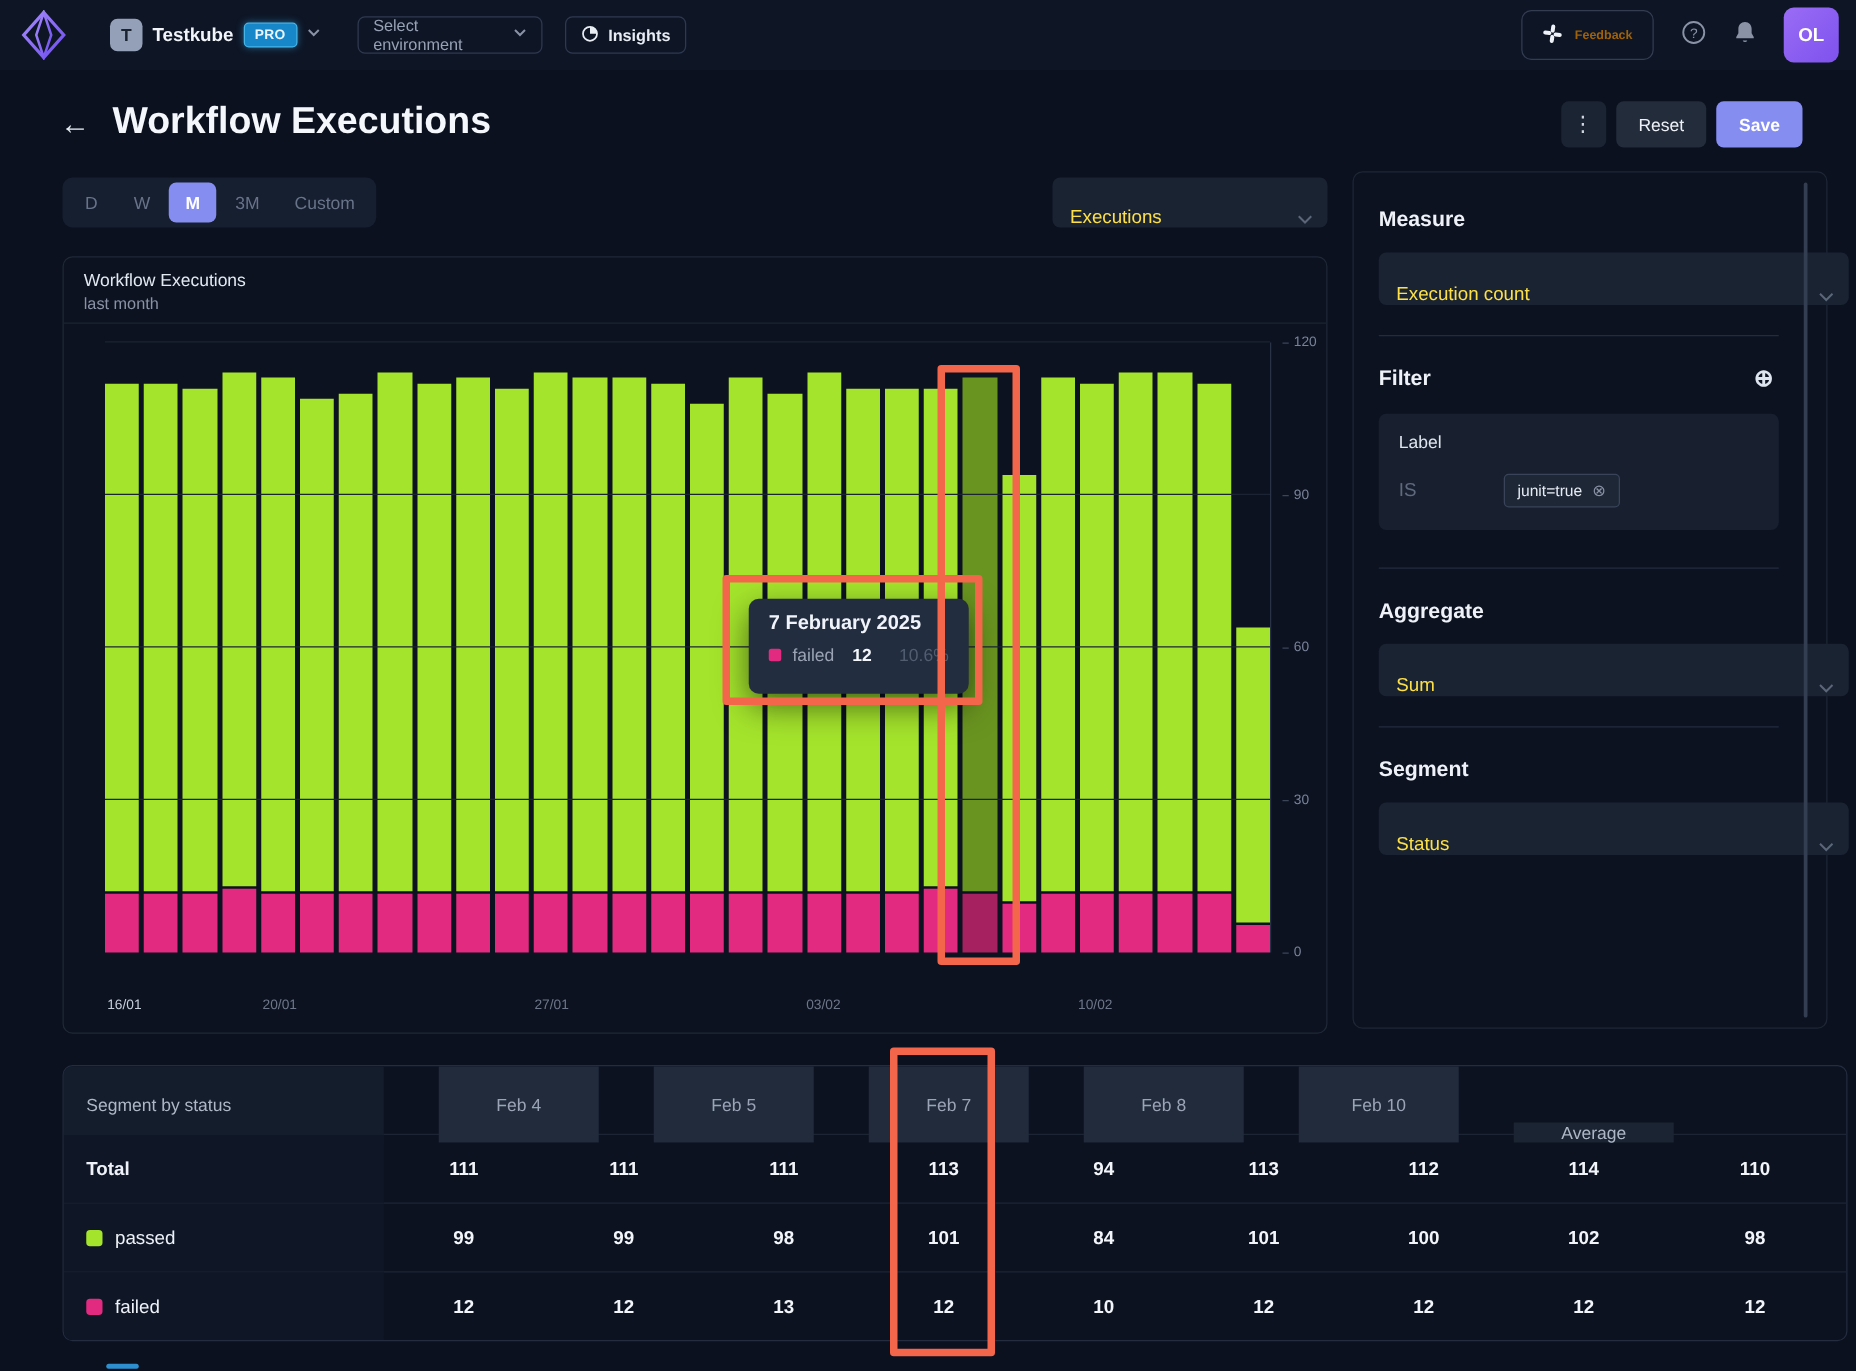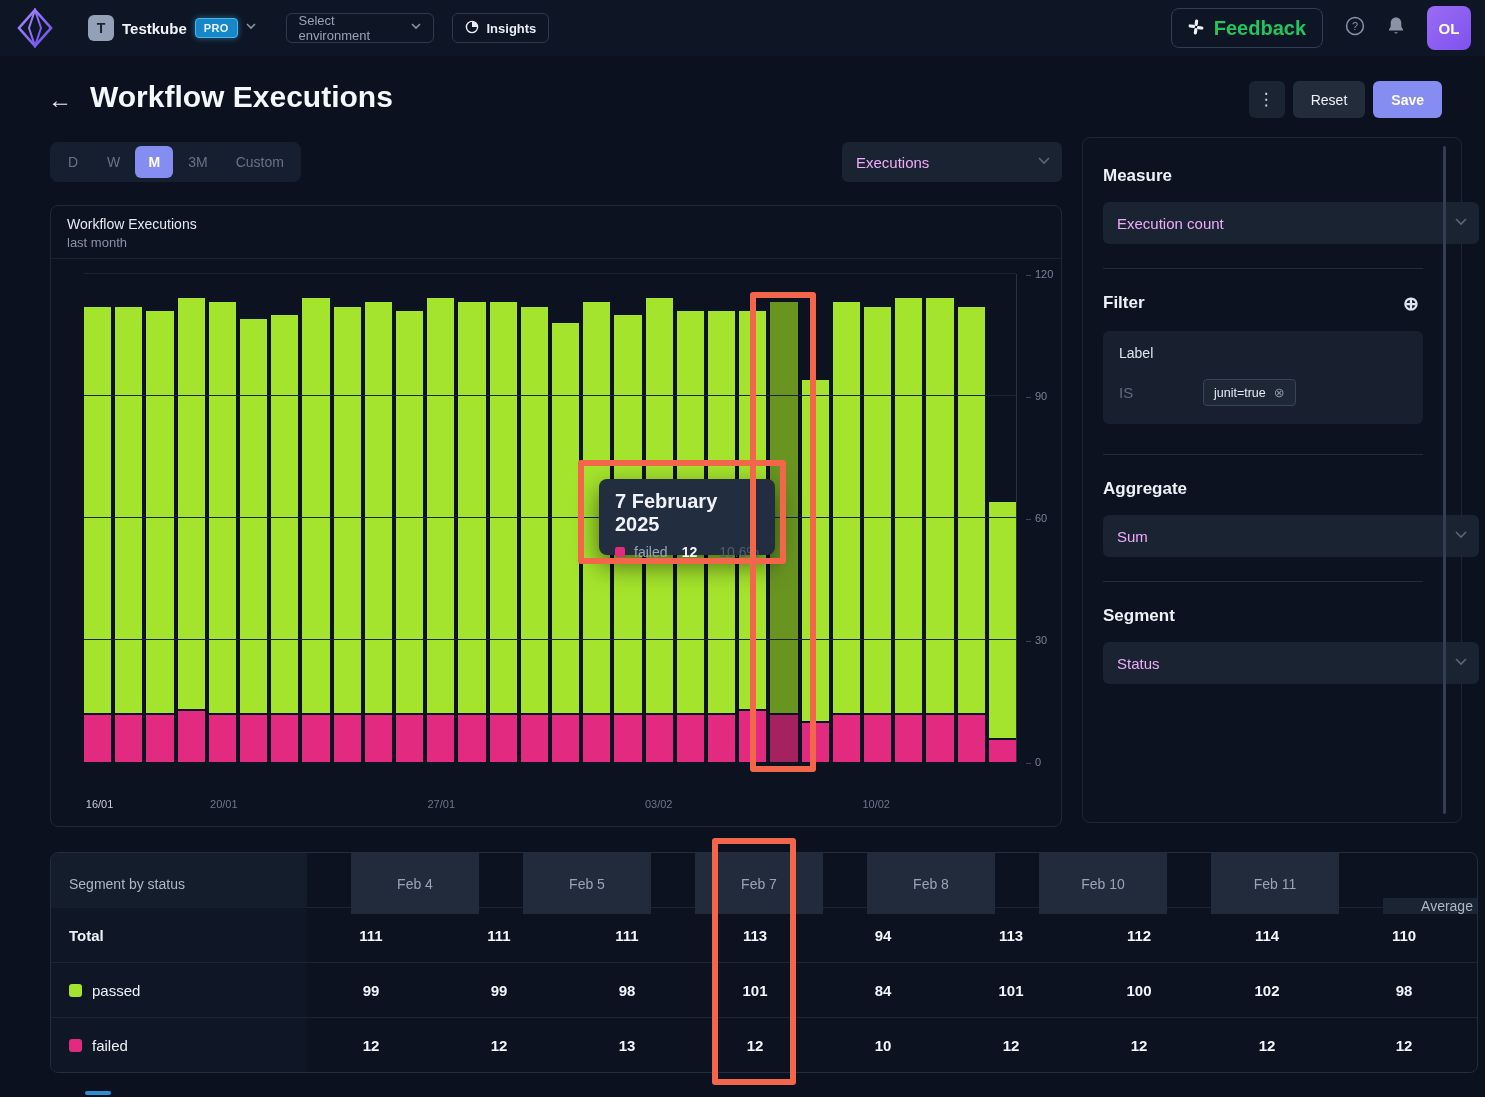--- a/index.html
+++ b/index.html
@@ -12,39 +12,39 @@
   .logo { margin-left:16px; width:38px; height:40px; display:flex; align-items:center; justify-content:center; }
   .org { display:flex; align-items:center; gap:8px; margin-left:34px; }
   .org-avatar { width:26px; height:26px; border-radius:6px; background:#93a0b8; color:#1a2332; font-weight:bold; font-size:14px; display:flex; align-items:center; justify-content:center; }
   .org-name { font-size:15px; font-weight:bold; color:#f1f4f9; }
   .pro-badge { background:#1787c9; border:1px solid #46b5e8; box-shadow:0 0 6px rgba(60,170,230,.55); color:#eaf6ff; font-size:11px; font-weight:bold; padding:3px 8px; border-radius:4px; letter-spacing:.3px; }
   .nav-btn { display:flex; align-items:center; gap:8px; height:30px; padding:0 12px; border:1px solid #2e3950; border-radius:6px; background:transparent; color:#97a2b5; font-size:13px; }
   .nav-btn.light { color:#e8edf4; }
   .chev { width:10px; height:10px; display:inline-block; }
   .chev svg { display:block; }
   .nav-right { margin-left:auto; display:flex; align-items:center; gap:22px; margin-right:14px; }
-  .feedback-btn { display:flex; align-items:center; gap:10px; height:40px; padding:0 16px; border:1px solid #323d52; border-radius:8px; color:#22c55e; font-size:20px; font-weight:bold; background:transparent; }
+  .feedback-btn { display:flex; align-items:center; gap:10px; height:40px; padding:0 16px; border:1px solid #323d52; border-radius:8px; color:#a16207; font-size:10px; font-weight:bold; background:transparent; }
   .icon-dim { color:#8a93a6; }
   .user-avatar { width:44px; height:44px; border-radius:8px; background:linear-gradient(135deg,#9a6cf5,#7e52ee); color:#fff; font-weight:bold; font-size:15px; display:flex; align-items:center; justify-content:center; }
 
   
   .back-arrow { position:absolute; left:48px; top:86px; font-size:24px; color:#e8edf4; cursor:pointer; }
   .page-title { position:absolute; left:90px; top:80px; font-size:30px; font-weight:bold; color:#f4f7fb; }
   .hdr-actions { position:absolute; right:43px; top:81px; display:flex; gap:8px; }
   .kebab-btn { width:36px; height:37px; background:#1b2433; border-radius:6px; color:#cfd6e2; font-size:17px; display:flex; align-items:center; justify-content:center; letter-spacing:1px; }
   .reset-btn { height:37px; padding:0 18px; background:#232c3b; border-radius:6px; color:#eef2f8; font-size:14px; display:flex; align-items:center; }
   .save-btn  { height:37px; padding:0 18px; background:#868df0; border-radius:6px; color:#fff; font-size:14px; font-weight:bold; display:flex; align-items:center; }
 
   
   .tabs { position:absolute; left:50px; top:142px; height:40px; background:#161f30; border-radius:8px; display:flex; align-items:center; padding:4px; gap:2px; }
   .tab { min-width:38px; padding:0 13px; height:32px; display:flex; align-items:center; justify-content:center; font-size:14px; color:#68738a; border-radius:6px; cursor:pointer; }
   .tab.selected { background:#868df0; color:#fff; font-weight:bold; }
 
   
-  .select-box { background:#1a2332; border-radius:6px; display:flex; align-items:center; justify-content:space-between; padding:0 14px; color:#f0abfc; font-size:15px; cursor:pointer; }
+  .select-box { background:#1a2332; border-radius:6px; display:flex; align-items:flex-end; justify-content:space-between; padding:0 14px; color:#fde047; font-size:15px; cursor:pointer; }
   .metric-select { position:absolute; left:842px; top:142px; width:220px; height:40px; }
 
   
   .chart-panel { position:absolute; left:50px; top:205px; width:1012px; height:622px; border:1px solid #1f2937; border-radius:8px; background:#0c1220; }
   .chart-head { padding:10px 16px 8px; border-bottom:1px solid #1a2433; }
   .chart-title { font-size:14px; color:#e3e9f1; }
   .chart-sub { font-size:13px; color:#8a93a6; margin-top:3px; }
   .plot { position:absolute; left:33px; top:68px; width:932px; height:488px; }
   .gridline { position:absolute; left:0; width:100%; height:1px; background:#1a2433; }
   .yaxis-line { position:absolute; right:-1px; top:0; height:100%; width:1px; background:#283348; }
@@ -54,21 +54,21 @@
   .bar { flex:1 1 0; display:flex; flex-direction:column; justify-content:flex-end; cursor:pointer; }
   .seg-pass { background:#a4e42c; }
   .seg-fail { background:#e12a80; margin-top:2px; }
   .bar.dim .seg-pass { background:#699420; }
   .bar.dim .seg-fail { background:#a6215f; }
   .xlab { position:absolute; top:524px; transform:translateX(-50%); font-size:11px; color:#6d7789; white-space:nowrap; }
   .xlab.first { color:#c7cfdc; }
 
   
   .tooltip { position:absolute; left:548px; top:273px; width:176px; height:76px; background:#232d40; border-radius:8px; box-shadow:0 10px 26px rgba(0,0,0,.55); padding:11px 16px; z-index:20; }
-  .tt-date { font-size:20px; font-weight:bold; color:#f0f4fa; }
+  .tt-date { font-size:16px; font-weight:bold; color:#f0f4fa; }
   .tt-row { margin-top:8px; display:flex; align-items:center; font-size:14px; }
   .tt-swatch { width:10px; height:10px; border-radius:2px; background:#e12a80; margin-right:9px; }
   .tt-name { color:#9aa4b5; flex:1 1 auto; }
   .tt-val { color:#f4f7fb; font-weight:bold; margin-right:22px; }
   .tt-pct { color:#525d70; }
 
   
   .sidebar { position:absolute; left:1082px; top:137px; width:380px; height:686px; border:1px solid #1e2736; border-radius:8px; background:#0c1220; padding:28px 20px 0 20px; }
   .sb-scroll { position:absolute; right:15px; top:8px; bottom:8px; width:3px; background:#333e52; border-radius:2px; }
   .sb-head { font-size:17px; font-weight:bold; color:#eef2f8; display:flex; align-items:center; justify-content:space-between; }
@@ -418,21 +418,20 @@
   </div>
 
   <div class="table-panel">
     <div class="trow head" id="thead-row">
       <div class="tcell corner">Segment by status</div>
     <div class="tcell hcol">Feb 4</div>
         <div class="tcell hcol">Feb 5</div>
         <div class="tcell hcol">Feb 7</div>
         <div class="tcell hcol">Feb 8</div>
         <div class="tcell hcol">Feb 10</div>
-        <div class="tcell hcol">Feb 11</div>
         <div class="tcell havg">Average</div>
       </div>
     <div id="tbody-rows">
         <div class="trow body">
           <div class="tcell rlabel bold">
             <span>Total</span>
           </div>
           <div class="tcell val">111</div>
           <div class="tcell val">111</div>
           <div class="tcell val">111</div>

